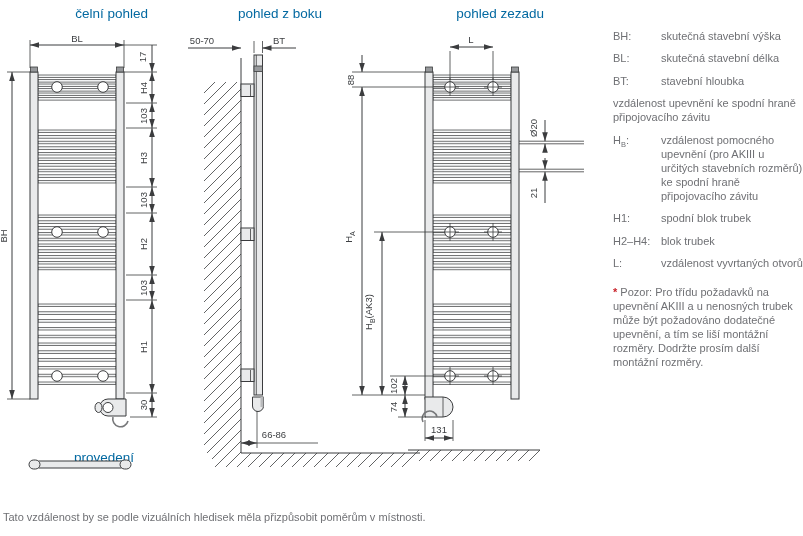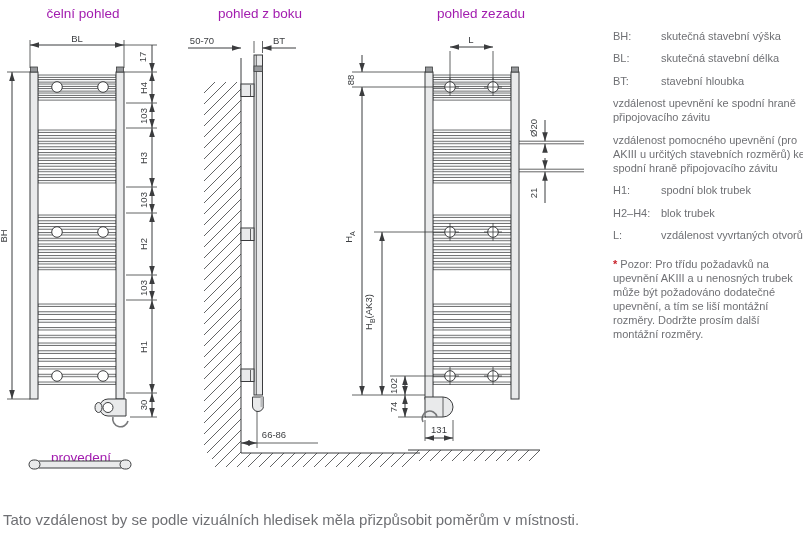--- a/index.html
+++ b/index.html
@@ -1,26 +1,26 @@
 <!DOCTYPE html>
 <html><head>
 <meta charset="utf-8">
 <style>
   body{margin:0;background:#fff}
   .page{position:relative;width:803px;height:536px;background:#fff;font-family:"Liberation Sans",sans-serif;overflow:hidden}
-  .vtitle{position:absolute;top:6px;font-size:13.5px;color:#a21caf;text-align:center;white-space:nowrap}
+  .vtitle{position:absolute;top:6px;font-size:13.5px;color:#0369a1;text-align:right;white-space:nowrap}
   .dwg{position:absolute;left:0;top:0}
   .legend{position:absolute;left:613px;top:30px;width:192px;font-size:11px;color:#6f7074;line-height:1.27}
   .lrow{display:flex;margin-bottom:8.5px}
   .lkey{width:48px;flex:0 0 48px}
   .lval{flex:1}
   .legend sub{font-size:7.5px}
   .note{margin-top:15px}
   .star{color:#c9232b;font-weight:bold}
-  .footer{position:absolute;left:3px;top:511px;font-size:15px;color:#6f7074;white-space:nowrap}
+  .footer{position:absolute;left:3px;top:511px;font-size:11px;color:#6f7074;white-space:nowrap}
   svg text{font-family:"Liberation Sans",sans-serif}
   .dim{font-size:9.5px;fill:#3e4043}
   .ln{stroke:#3b3c3e;stroke-width:1;fill:none}
   .thin{stroke:#3b3c3e;stroke-width:.8;fill:none}
   .lt{fill:#e9eaeb;stroke:#3b3c3e;stroke-width:1}
   .cap{fill:#97999c;stroke:#3b3c3e;stroke-width:.8}
   .tube{fill:#f3f4f5;stroke:#3b3c3e;stroke-width:.7}
   .anch{fill:#fff;stroke:#3b3c3e;stroke-width:1}
   .cable{stroke:#77787a;stroke-width:1.6;fill:none}
 </style>
@@ -318,20 +318,21 @@
       <span class="lval">skutečná stavební délka</span>
     </div>
     <div class="lrow">
       <span class="lkey">BT:</span>
       <span class="lval">stavební hloubka</span>
     </div>
     <div class="lrow">
       <span class="lval">vzdálenost upevnění ke spodní hraně připojovacího závitu</span>
     </div>
     <div class="lrow">
+      <span class="lkey"><span>H</span><sub>B</sub><span>:</span></span>
       <span class="lval">vzdálenost pomocného upevnění (pro AKIII u určitých stavebních rozměrů) ke spodní hraně připojovacího závitu</span>
     </div>
     <div class="lrow">
       <span class="lkey">H1:</span>
       <span class="lval">spodní blok trubek</span>
     </div>
     <div class="lrow">
       <span class="lkey">H2–H4:</span>
       <span class="lval">blok trubek</span>
     </div>

